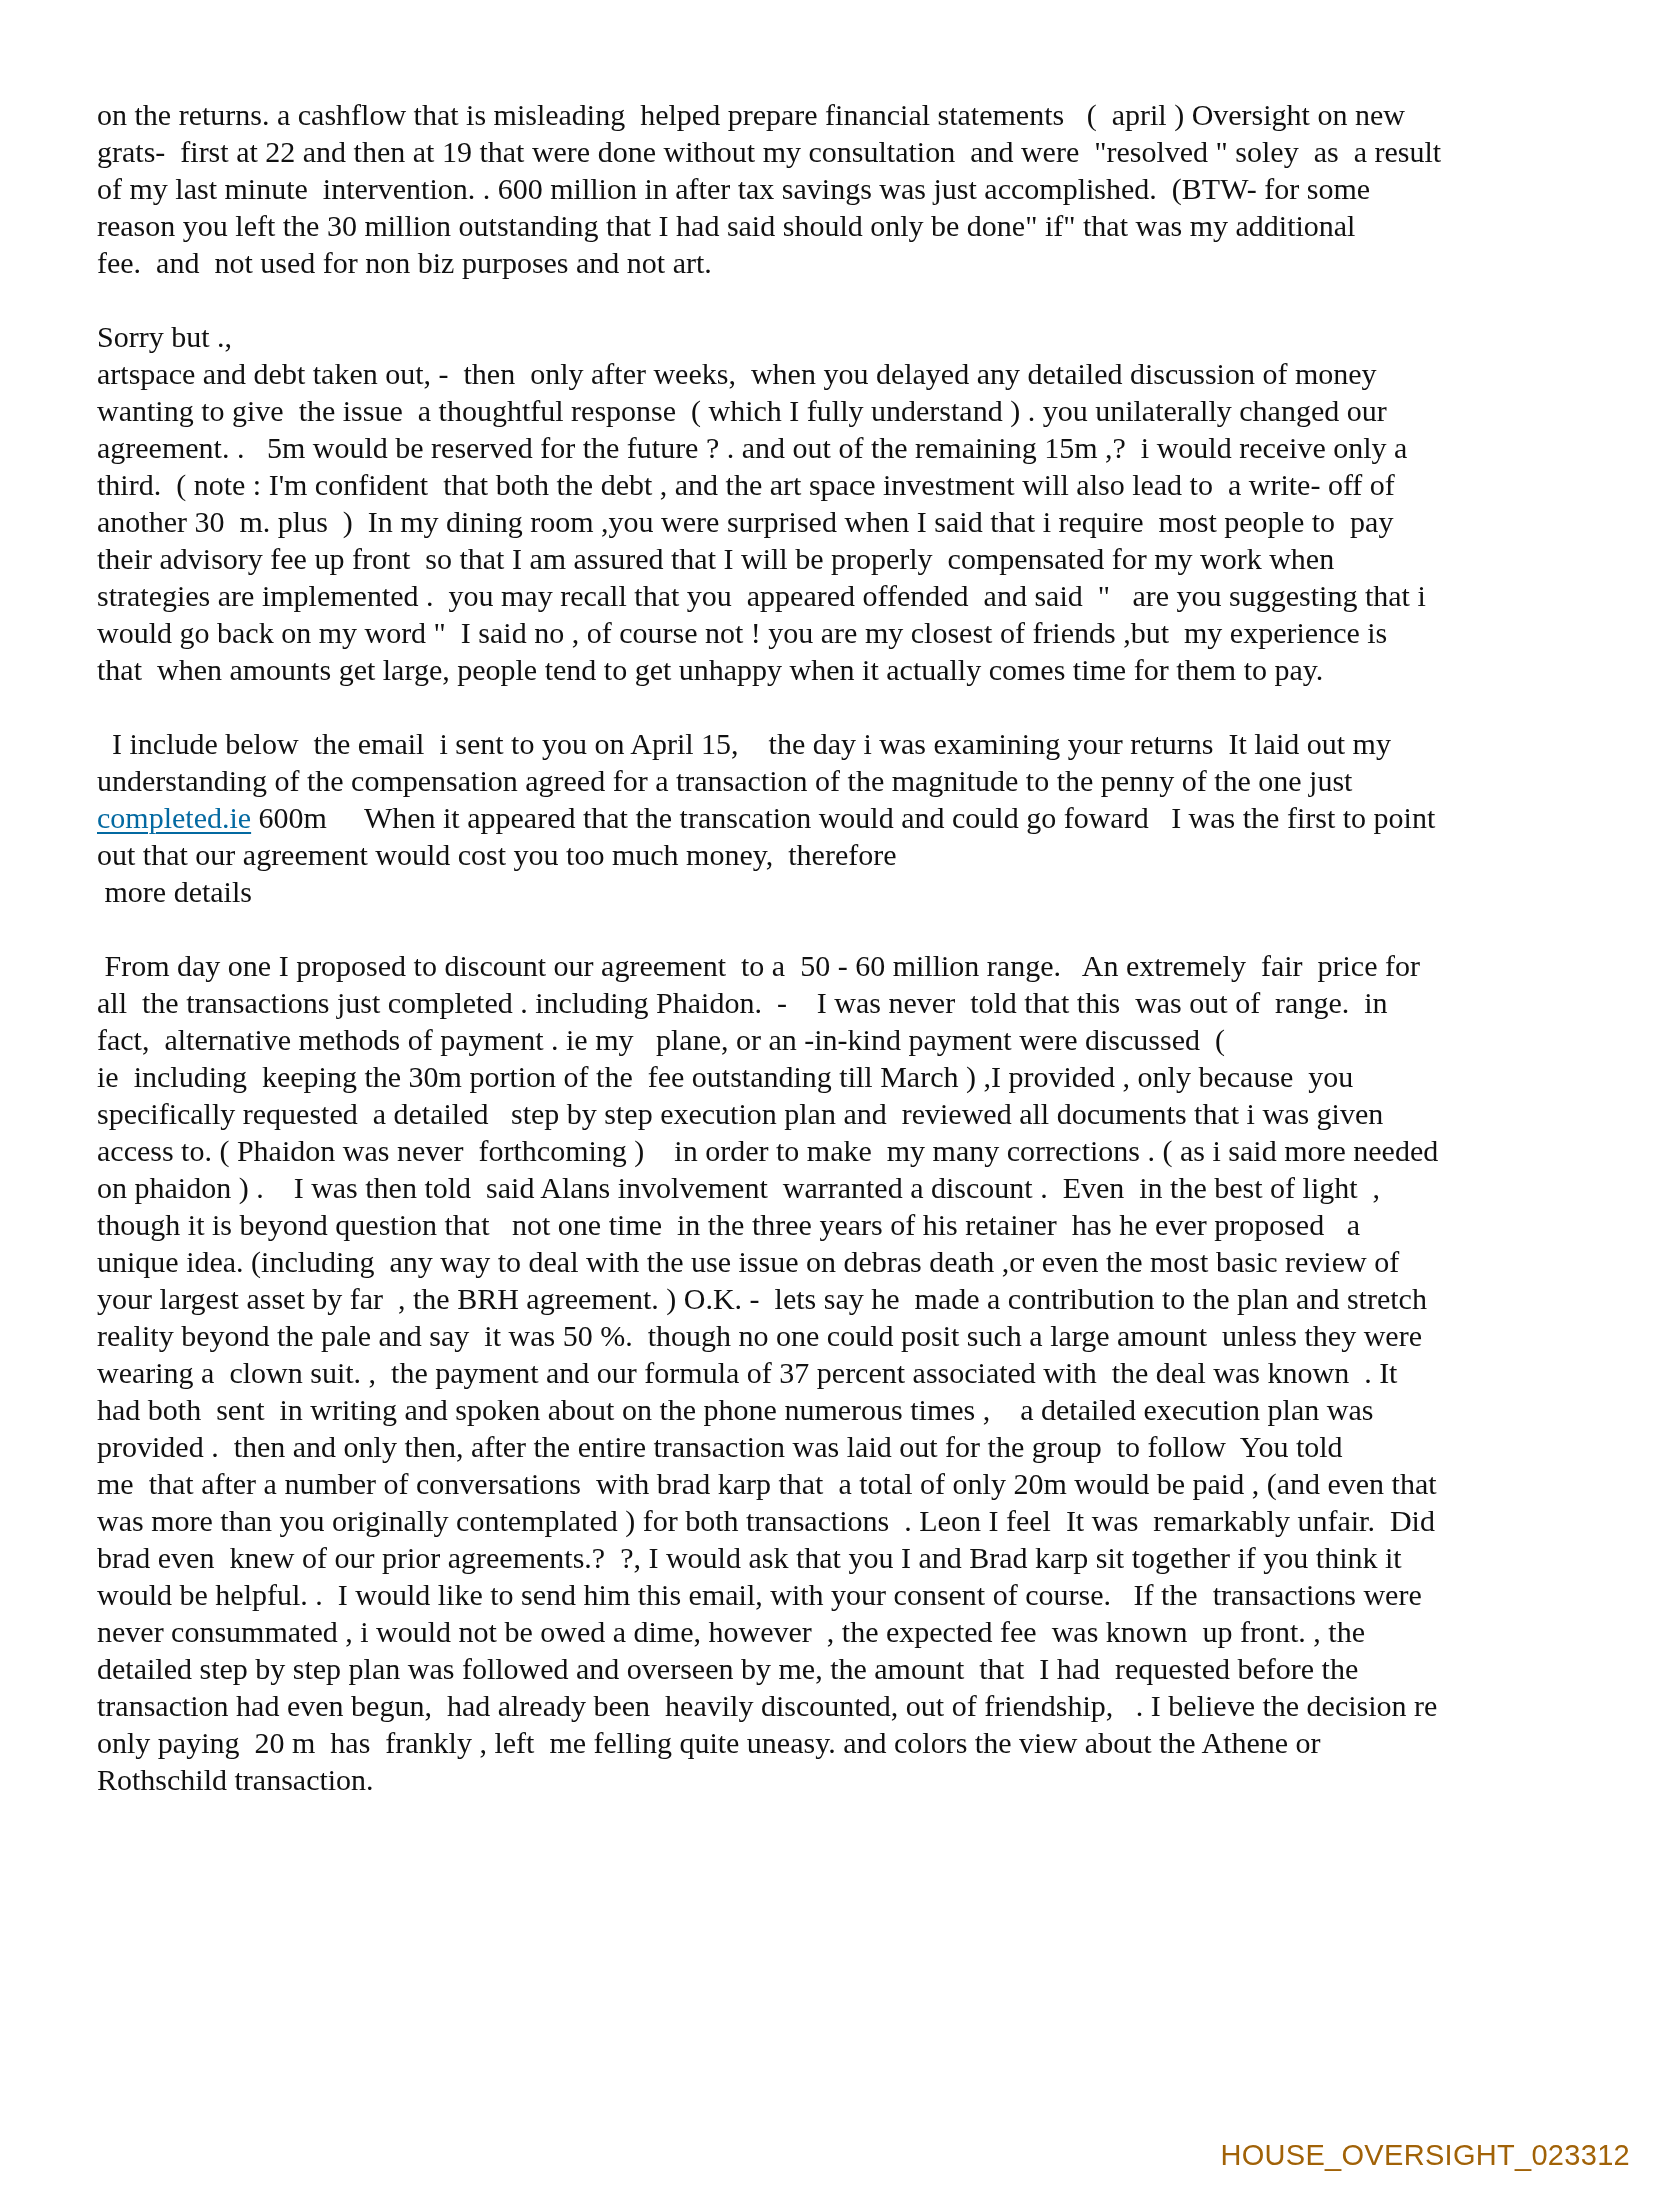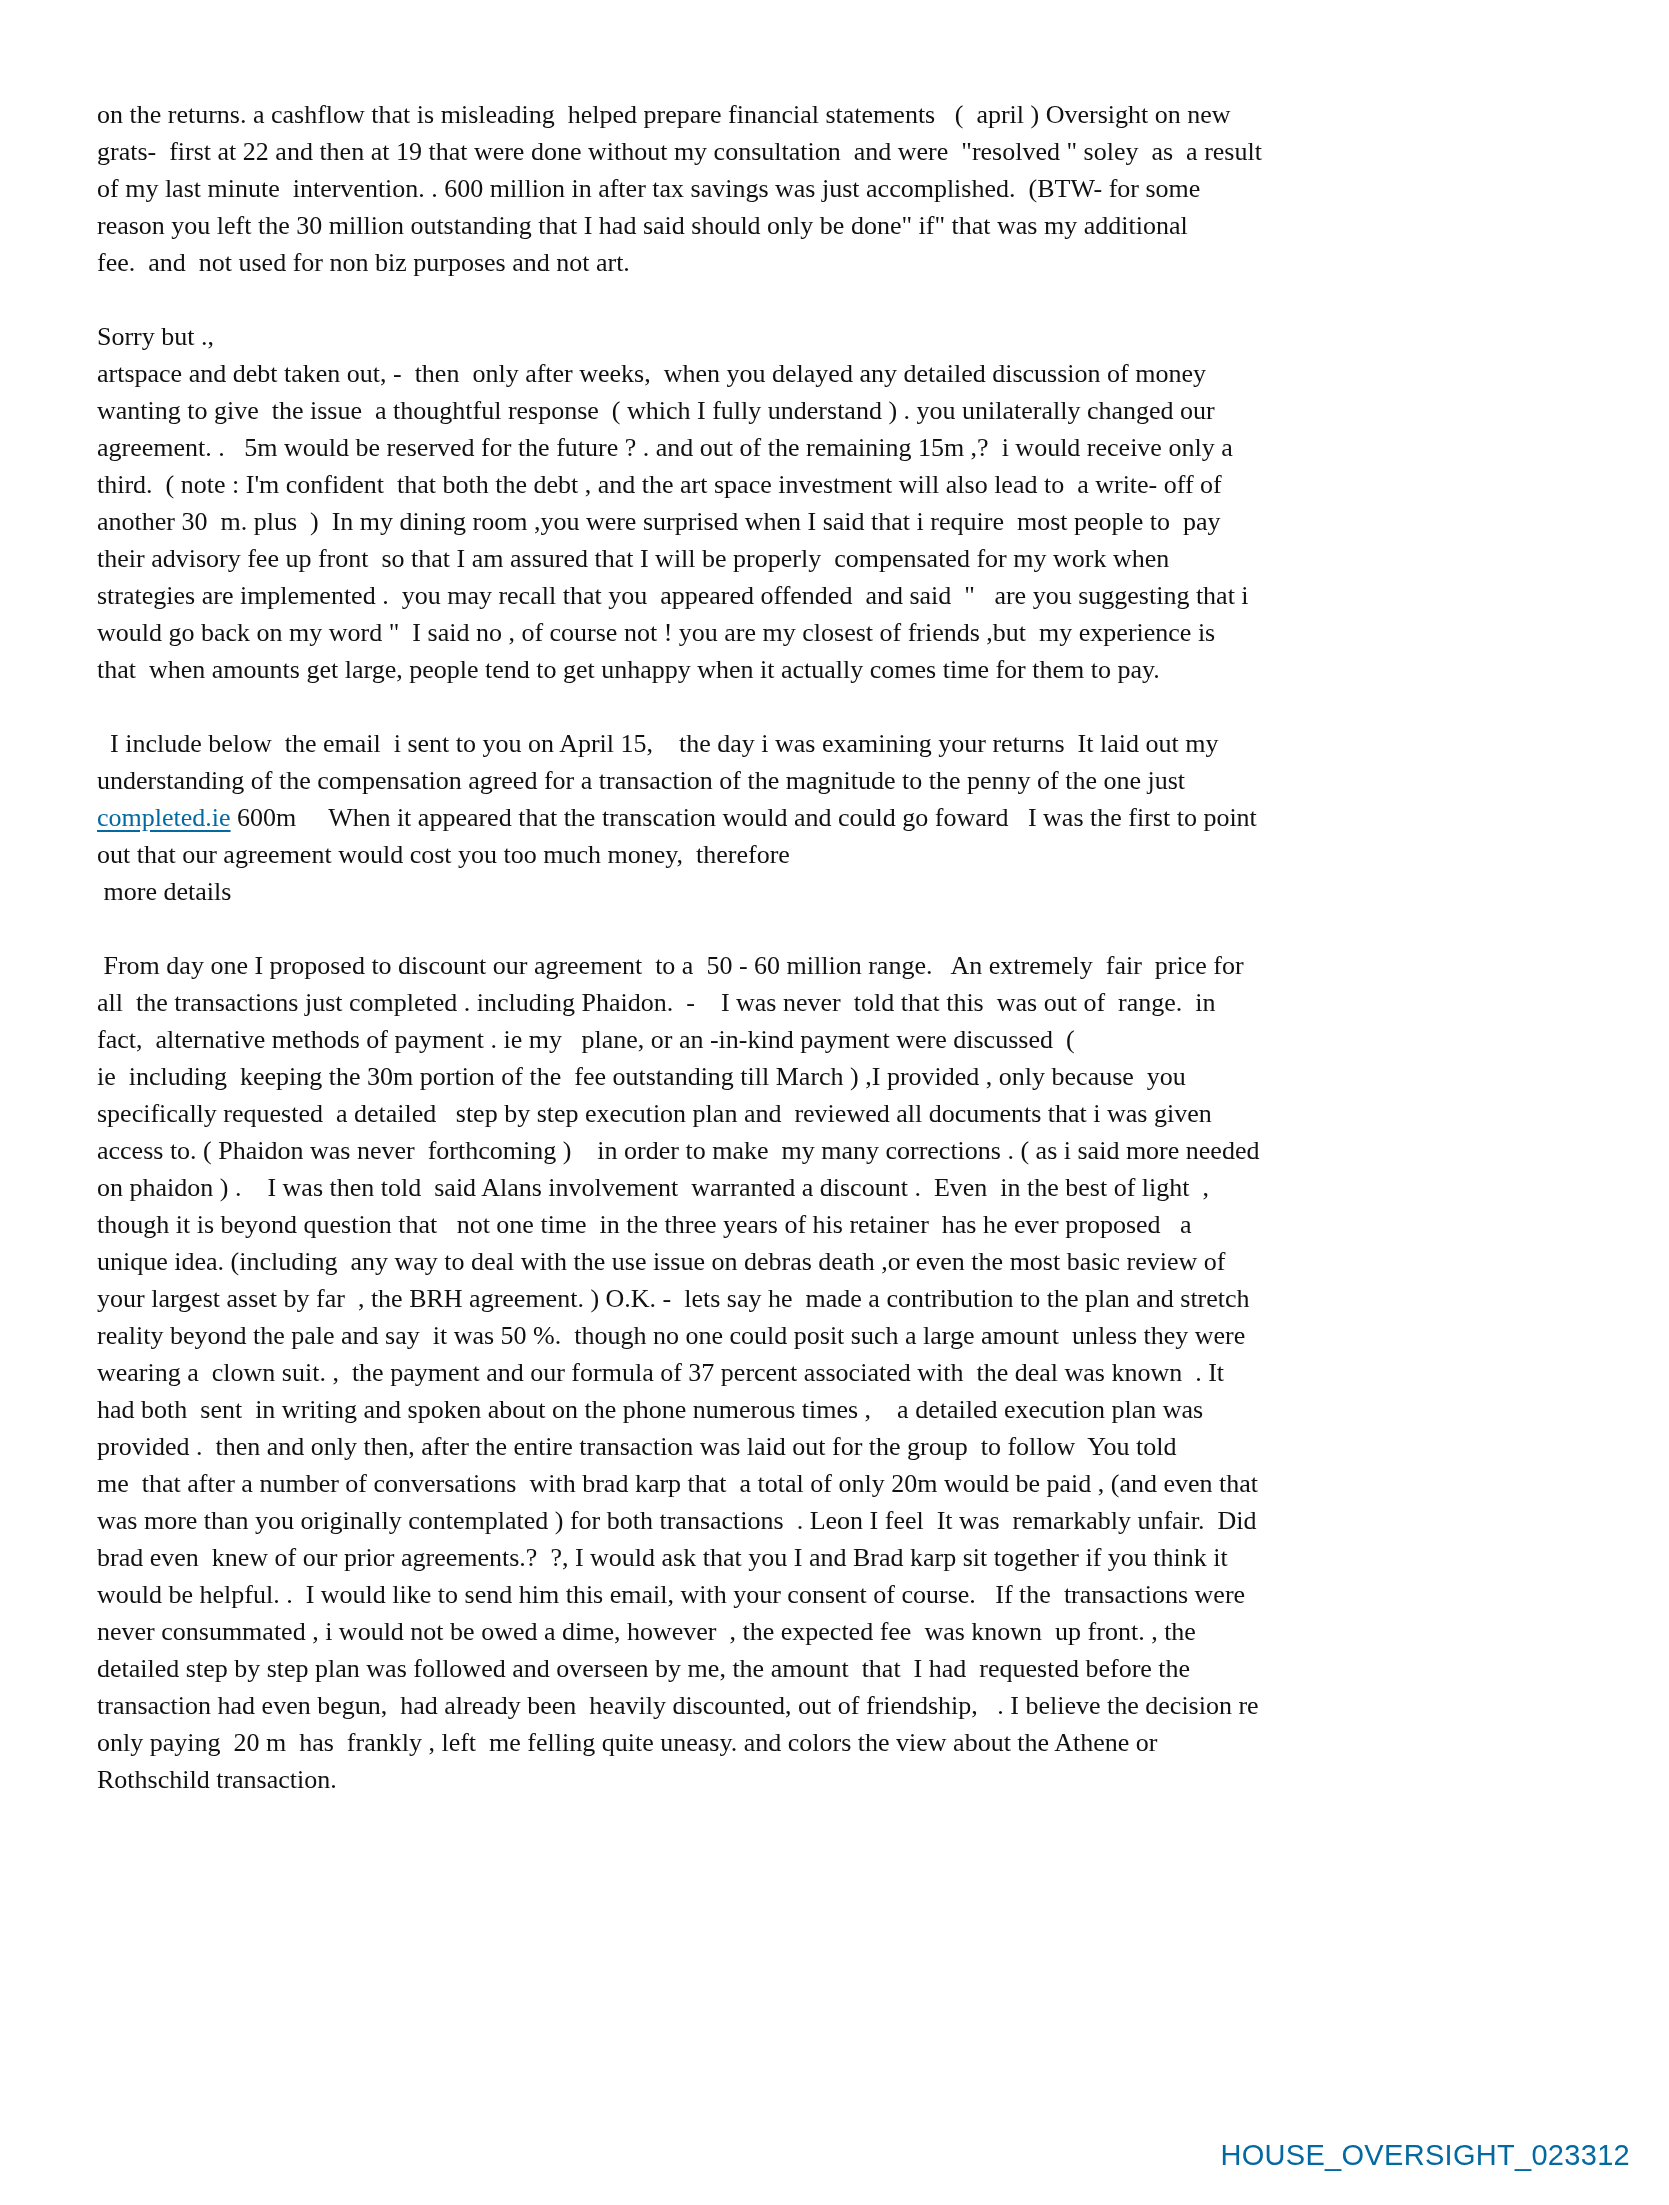--- a/index.html
+++ b/index.html
@@ -1,29 +1,29 @@
 <!DOCTYPE html>
 <html style="font-size:10.5px"><head>
 <meta charset="utf-8">
 <style>
   html, body { margin: 0; padding: 0; background: #ffffff; }
   body { width: 1669px; height: 2205px; position: relative; overflow: hidden; }
   .page {
     position: absolute; left: 97px; top: 96px; width: 1492px;
     font-family: "Liberation Serif", "DejaVu Serif", serif;
-    font-size: 26px; line-height: 37px; color: #111111;
+    font-size: 30px; line-height: 37px; color: #111111;
   }
   .line { display: block; white-space: pre; height: 37px; }
   .gap { display: block; height: 37px; }
   a.link { color: #0369a1; text-decoration: underline; text-decoration-thickness: 2px; text-underline-offset: 3.9px; }
   .redact { display: inline-block; width: 359px; height: 45px; background: #000; vertical-align: -9.2px; margin-left: 6.5px; }
   .bates {
     position: absolute; right: 39px; top: 2139px;
     font-family: "Liberation Sans", "DejaVu Sans", sans-serif;
-    font-size: 29px; color: #0369a1; letter-spacing: 0.3px;
+    font-size: 29px; color: #a16207; letter-spacing: 0.3px;
   }
 </style>
 </head>
 <body>
 
 <div class="page">
 
   <div>
     <span class="line">on the returns. a cashflow that is misleading  helped prepare financial statements   (  april ) Oversight on new</span>
     <span class="line">grats-  first at 22 and then at 19 that were done without my consultation  and were  "resolved " soley  as  a result</span>

